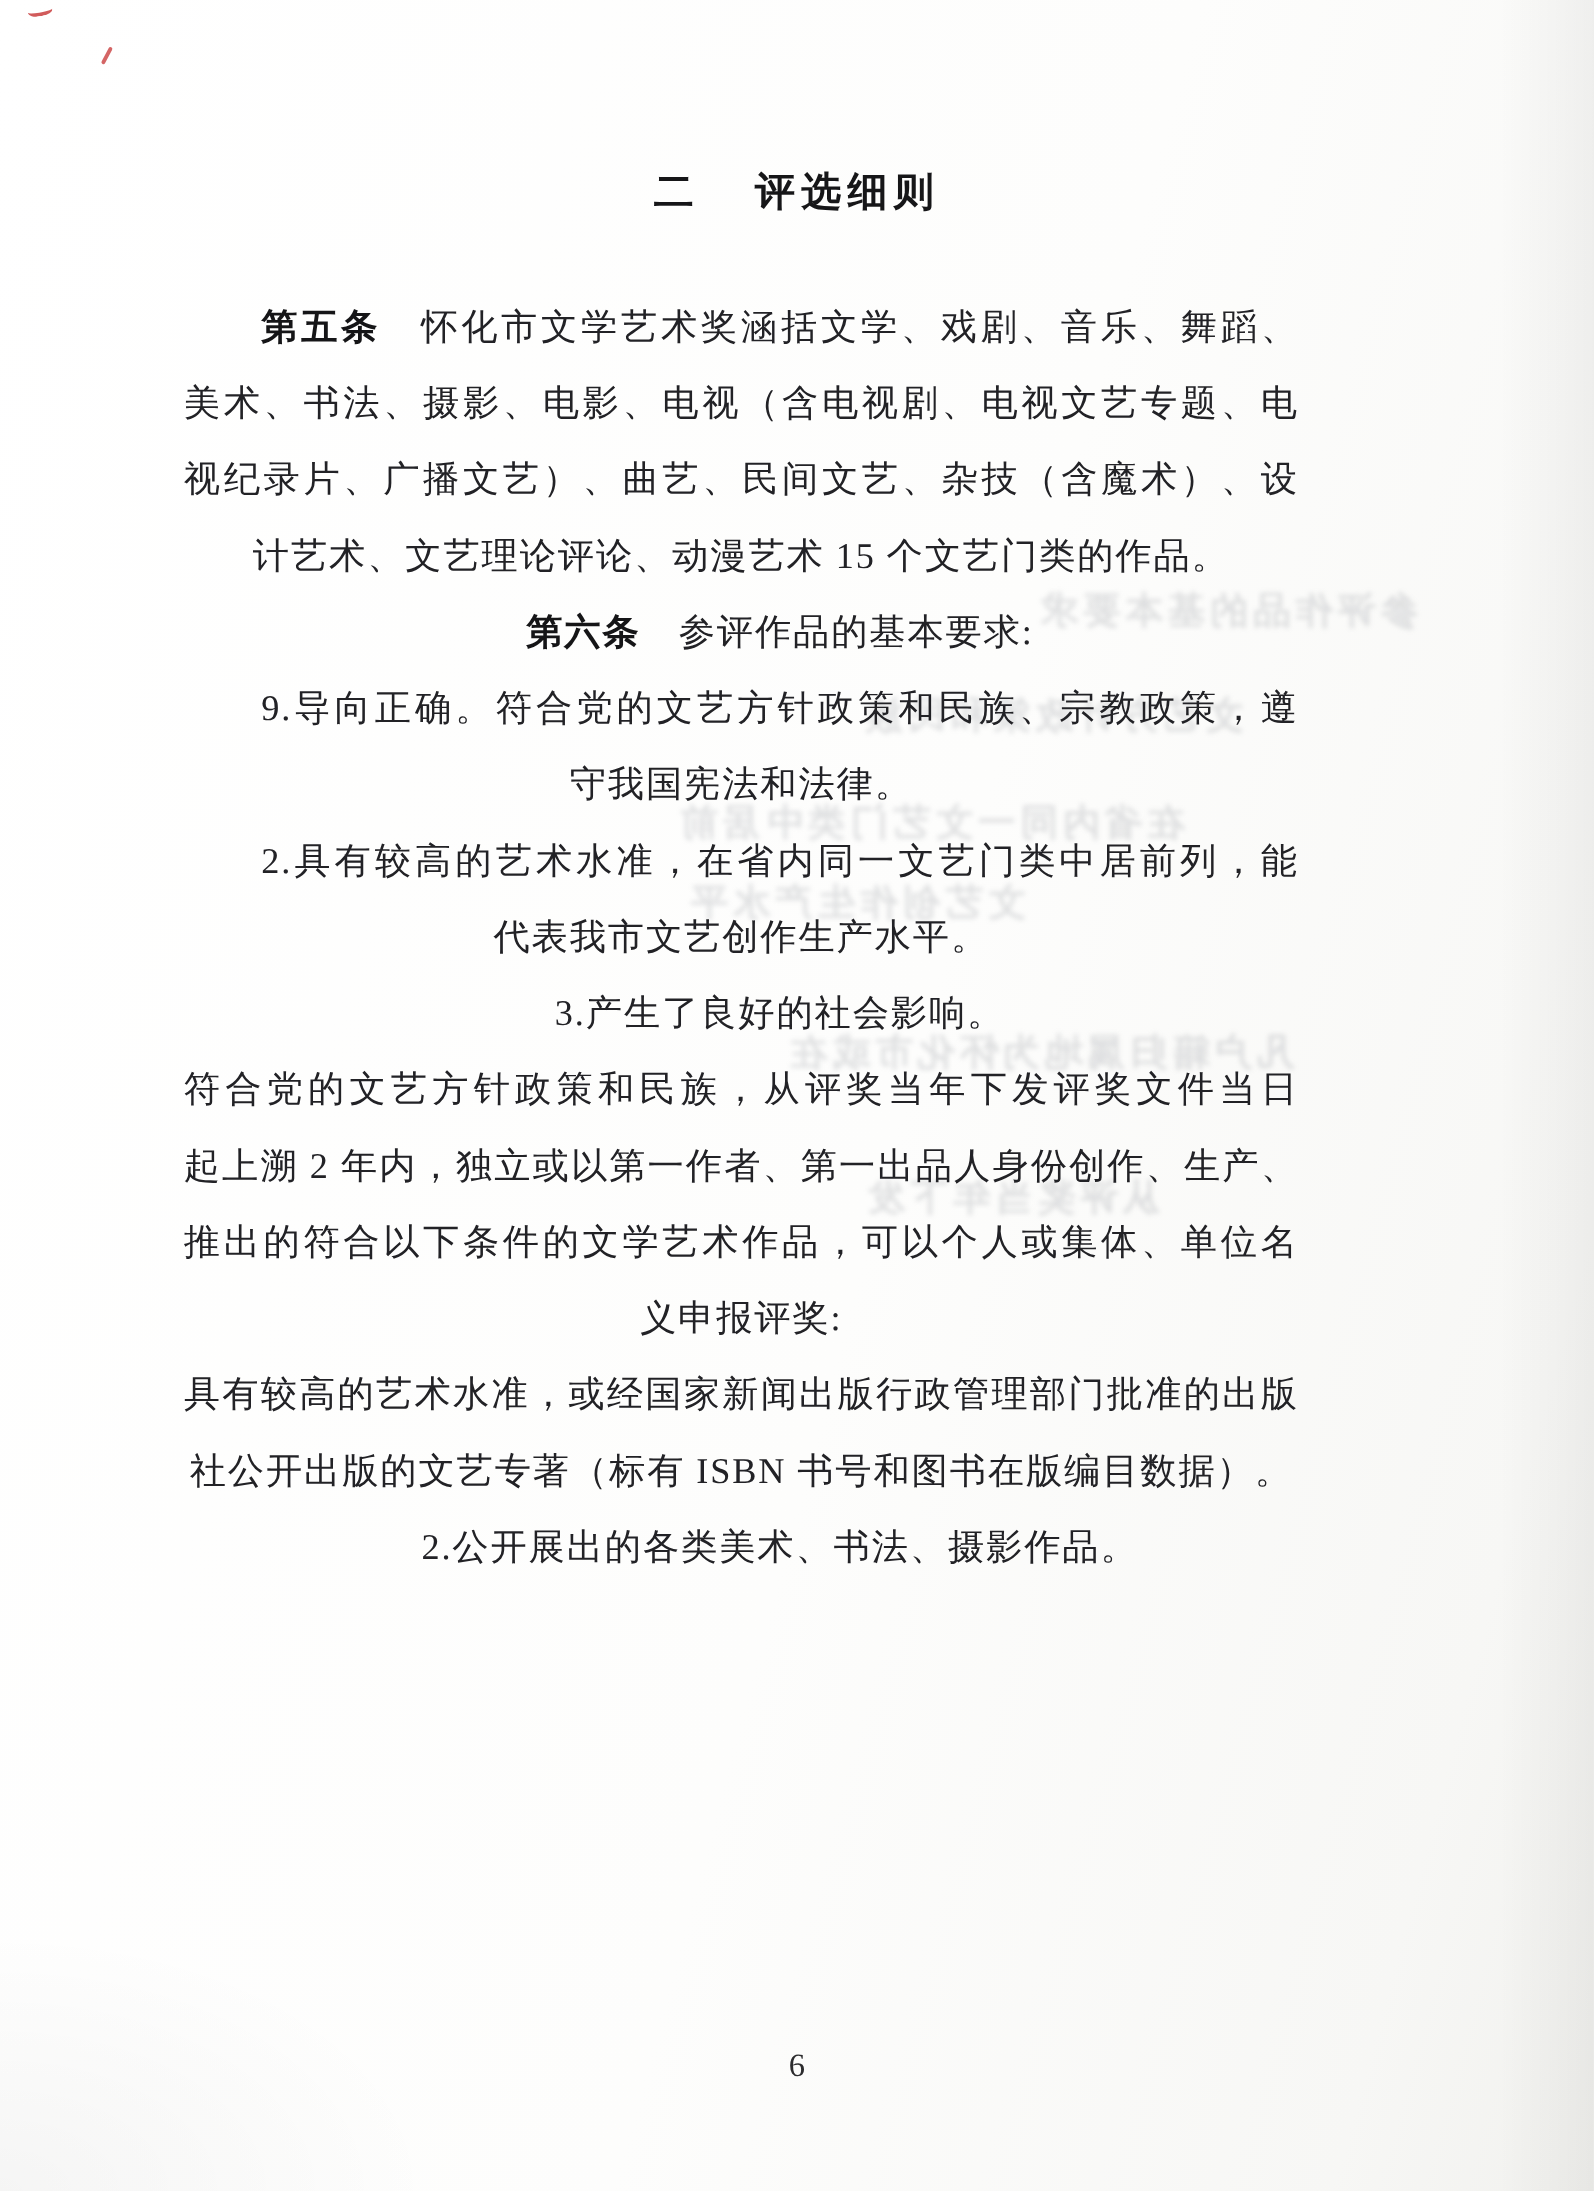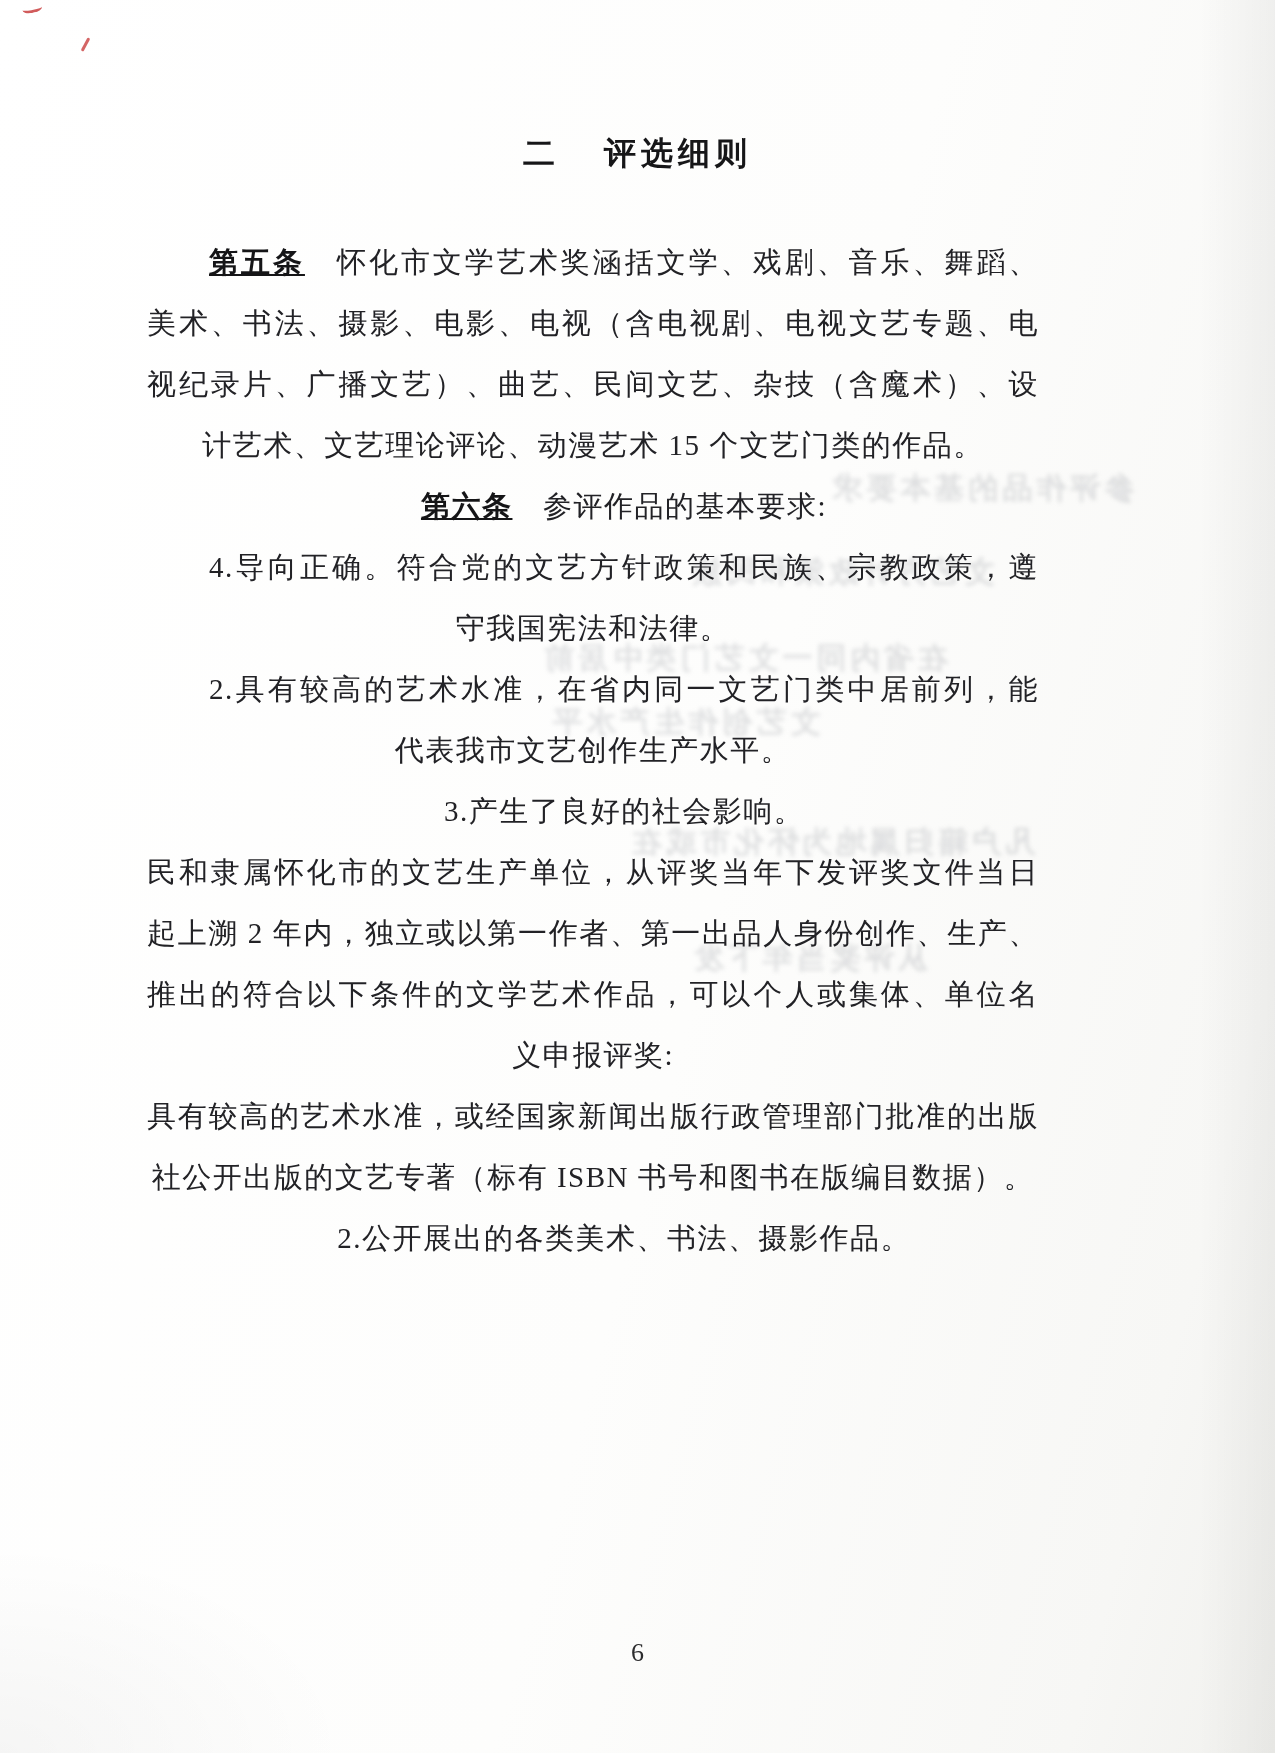--- a/index.html
+++ b/index.html
@@ -50,21 +50,21 @@
     line-height: 61px;
     white-space: nowrap;
     text-align: center;
   }
   .line.justify {
     white-space: normal;
     text-align: justify;
     text-align-last: justify;
   }
   .line.indent { padding-left: 62px; }
-  .line .bold { font-weight: bold; color: #151517; text-decoration: underline; }
+  .line .bold { font-weight: bold; color: #151517; }
   .page-number {
     position: absolute;
     top: 1638px; left: 0;
     width: 100%;
     text-align: center;
     font-size: 26px;
     color: #2c2c2e;
   }
   
   .bleed {
@@ -119,26 +119,26 @@
     <span>二</span>
     <span>评选细则</span>
   </div>
 
   <div class="body-text">
       <div class="line indent justify"><span class="bold">第五条</span><span>　怀化市文学艺术奖涵括文学、戏剧、音乐、舞蹈、</span></div>
       <div class="line justify"><span>美术、书法、摄影、电影、电视（含电视剧、电视文艺专题、电</span></div>
       <div class="line justify"><span>视纪录片、广播文艺）、曲艺、民间文艺、杂技（含魔术）、设</span></div>
       <div class="line"><span>计艺术、文艺理论评论、动漫艺术 15 个文艺门类的作品。</span></div>
       <div class="line indent"><span class="bold">第六条</span><span>　参评作品的基本要求:</span></div>
-      <div class="line indent justify"><span>4.导向正确。符合党的文艺方针政策和民族、宗教政策，遵</span></div>
+      <div class="line indent justify"><span>9.导向正确。符合党的文艺方针政策和民族、宗教政策，遵</span></div>
       <div class="line"><span>守我国宪法和法律。</span></div>
       <div class="line indent justify"><span>2.具有较高的艺术水准，在省内同一文艺门类中居前列，能</span></div>
       <div class="line"><span>代表我市文艺创作生产水平。</span></div>
       <div class="line indent"><span>3.产生了良好的社会影响。</span></div>
-      <div class="line justify"><span>民和隶属怀化市的文艺生产单位，从评奖当年下发评奖文件当日</span></div>
+      <div class="line justify"><span>符合党的文艺方针政策和民族，从评奖当年下发评奖文件当日</span></div>
       <div class="line justify"><span>起上溯 2 年内，独立或以第一作者、第一出品人身份创作、生产、</span></div>
       <div class="line justify"><span>推出的符合以下条件的文学艺术作品，可以个人或集体、单位名</span></div>
       <div class="line"><span>义申报评奖:</span></div>
       <div class="line justify"><span>具有较高的艺术水准，或经国家新闻出版行政管理部门批准的出版</span></div>
       <div class="line"><span>社公开出版的文艺专著（标有 ISBN 书号和图书在版编目数据）。</span></div>
       <div class="line indent"><span>2.公开展出的各类美术、书法、摄影作品。</span></div>
     </div>
 
   <div class="page-number">6</div>
 

